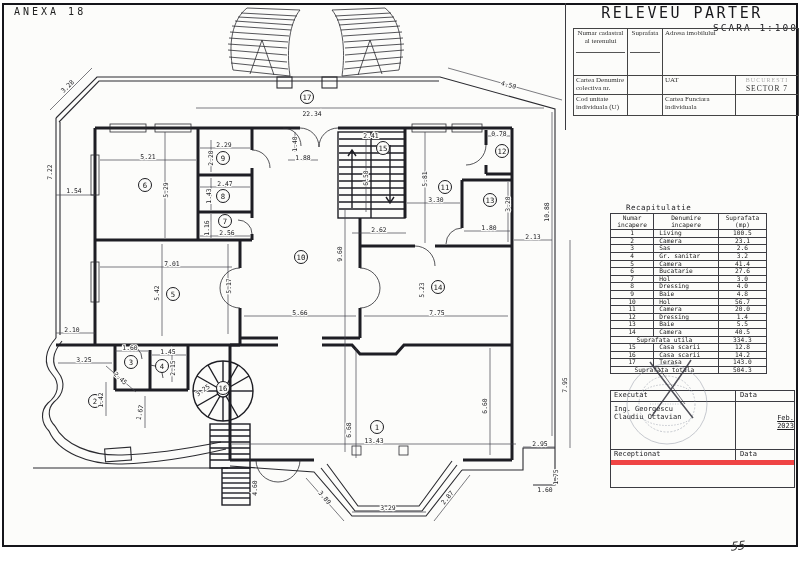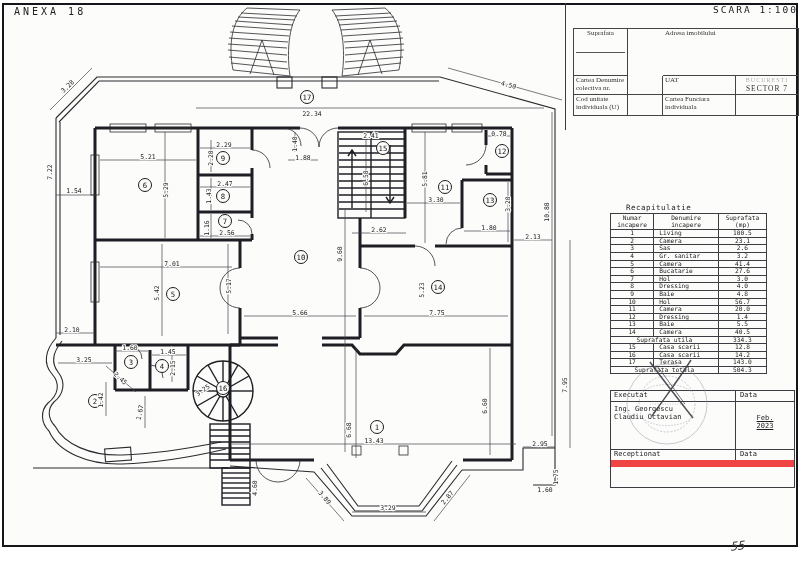--- a/index.html
+++ b/index.html
@@ -33,22 +33,22 @@
   td.cc{text-align:center;}
   td.cl{text-align:left;padding-left:5px;}
   td.sum{text-align:center;}
   
   .exec{position:absolute;left:610px;top:384px;width:183px;height:96px;border:1.1px solid #3c3c42;font-size:7px;margin-top:6px;}
   .exec .row1{display:flex;border-bottom:1px solid #3c3c42;height:10px;line-height:9px;}
   .exec .row1 .c1{width:121px;border-right:1px solid #3c3c42;padding-left:3px;}
   .exec .row1 .c2{flex:1;padding-left:4px;}
   .exec .body{display:flex;height:47px;}
   .exec .body .c1{width:121px;border-right:1px solid #3c3c42;padding:3px 0 0 3px;line-height:8px;}
-  .exec .body .c2{flex:1;text-align:center;padding-top:12px;line-height:8px;text-decoration:underline;}
-  .exec .row2{display:flex;border-top:1px solid #3c3c42;border-bottom:7px solid #ef4444;height:10px;line-height:9px;}
+  .exec .body .c2{flex:1;text-align:right;padding-top:12px;line-height:8px;text-decoration:underline;}
+  .exec .row2{display:flex;border-top:1px solid #3c3c42;border-bottom:5px solid #ef4444;height:10px;line-height:9px;}
   .exec .row2 .c1{width:121px;border-right:1px solid #3c3c42;padding-left:3px;}
   .exec .row2 .c2{flex:1;padding-left:4px;}
   .stamp-svg{position:absolute;left:605px;top:352px;pointer-events:none;}
   .sheet-num{position:absolute;left:731px;top:539px;font-size:12px;font-style:italic;color:#3c3c3c;
              transform:rotate(-6deg) skewX(-8deg);}
   
   .w-thin{stroke:#2b2b30;stroke-width:1.1;fill:none;}
   .w-thin2{stroke:#2b2b30;stroke-width:0.8;fill:none;}
   .w-thick{stroke:#1e1e24;stroke-width:3;fill:none;}
   .w-med{stroke:#1e1e24;stroke-width:1.4;fill:none;}
@@ -377,22 +377,26 @@
         <text x="388" y="510" class="dim">3.29</text>
         <text x="449" y="499" transform="rotate(-50 449 499)" class="dim">2.87</text>
         <text x="540" y="446" class="dim">2.95</text>
         <text x="567" y="385" transform="rotate(-90 567 385)" class="dim">7.95</text>
         <text x="558" y="477" transform="rotate(-90 558 477)" class="dim">1.75</text>
         <text x="545" y="492" class="dim">1.60</text>
       </g>
   </svg>
 
   <div class="title-block">
+    <div class="tb-title">RELEVEU PARTER</div>
     <div class="tb-scale">SCARA 1:100</div>
     <div class="cad-table">
+      <div>
+          <div class="cad-hdr">Numar cadastral al terenului</div>
+        </div>
       <div>
           <div class="cad-hdr">Suprafata</div>
         </div>
       <div class="cad-span2">Adresa imobilului</div>
       <div>Cartea Denumire colectiva nr.</div>
       <div></div>
       <div>UAT</div>
       <div class="sector-cell">
         <span class="sector-faint">BUCURESTI</span>
         <span class="sector-main">SECTOR 7</span>

